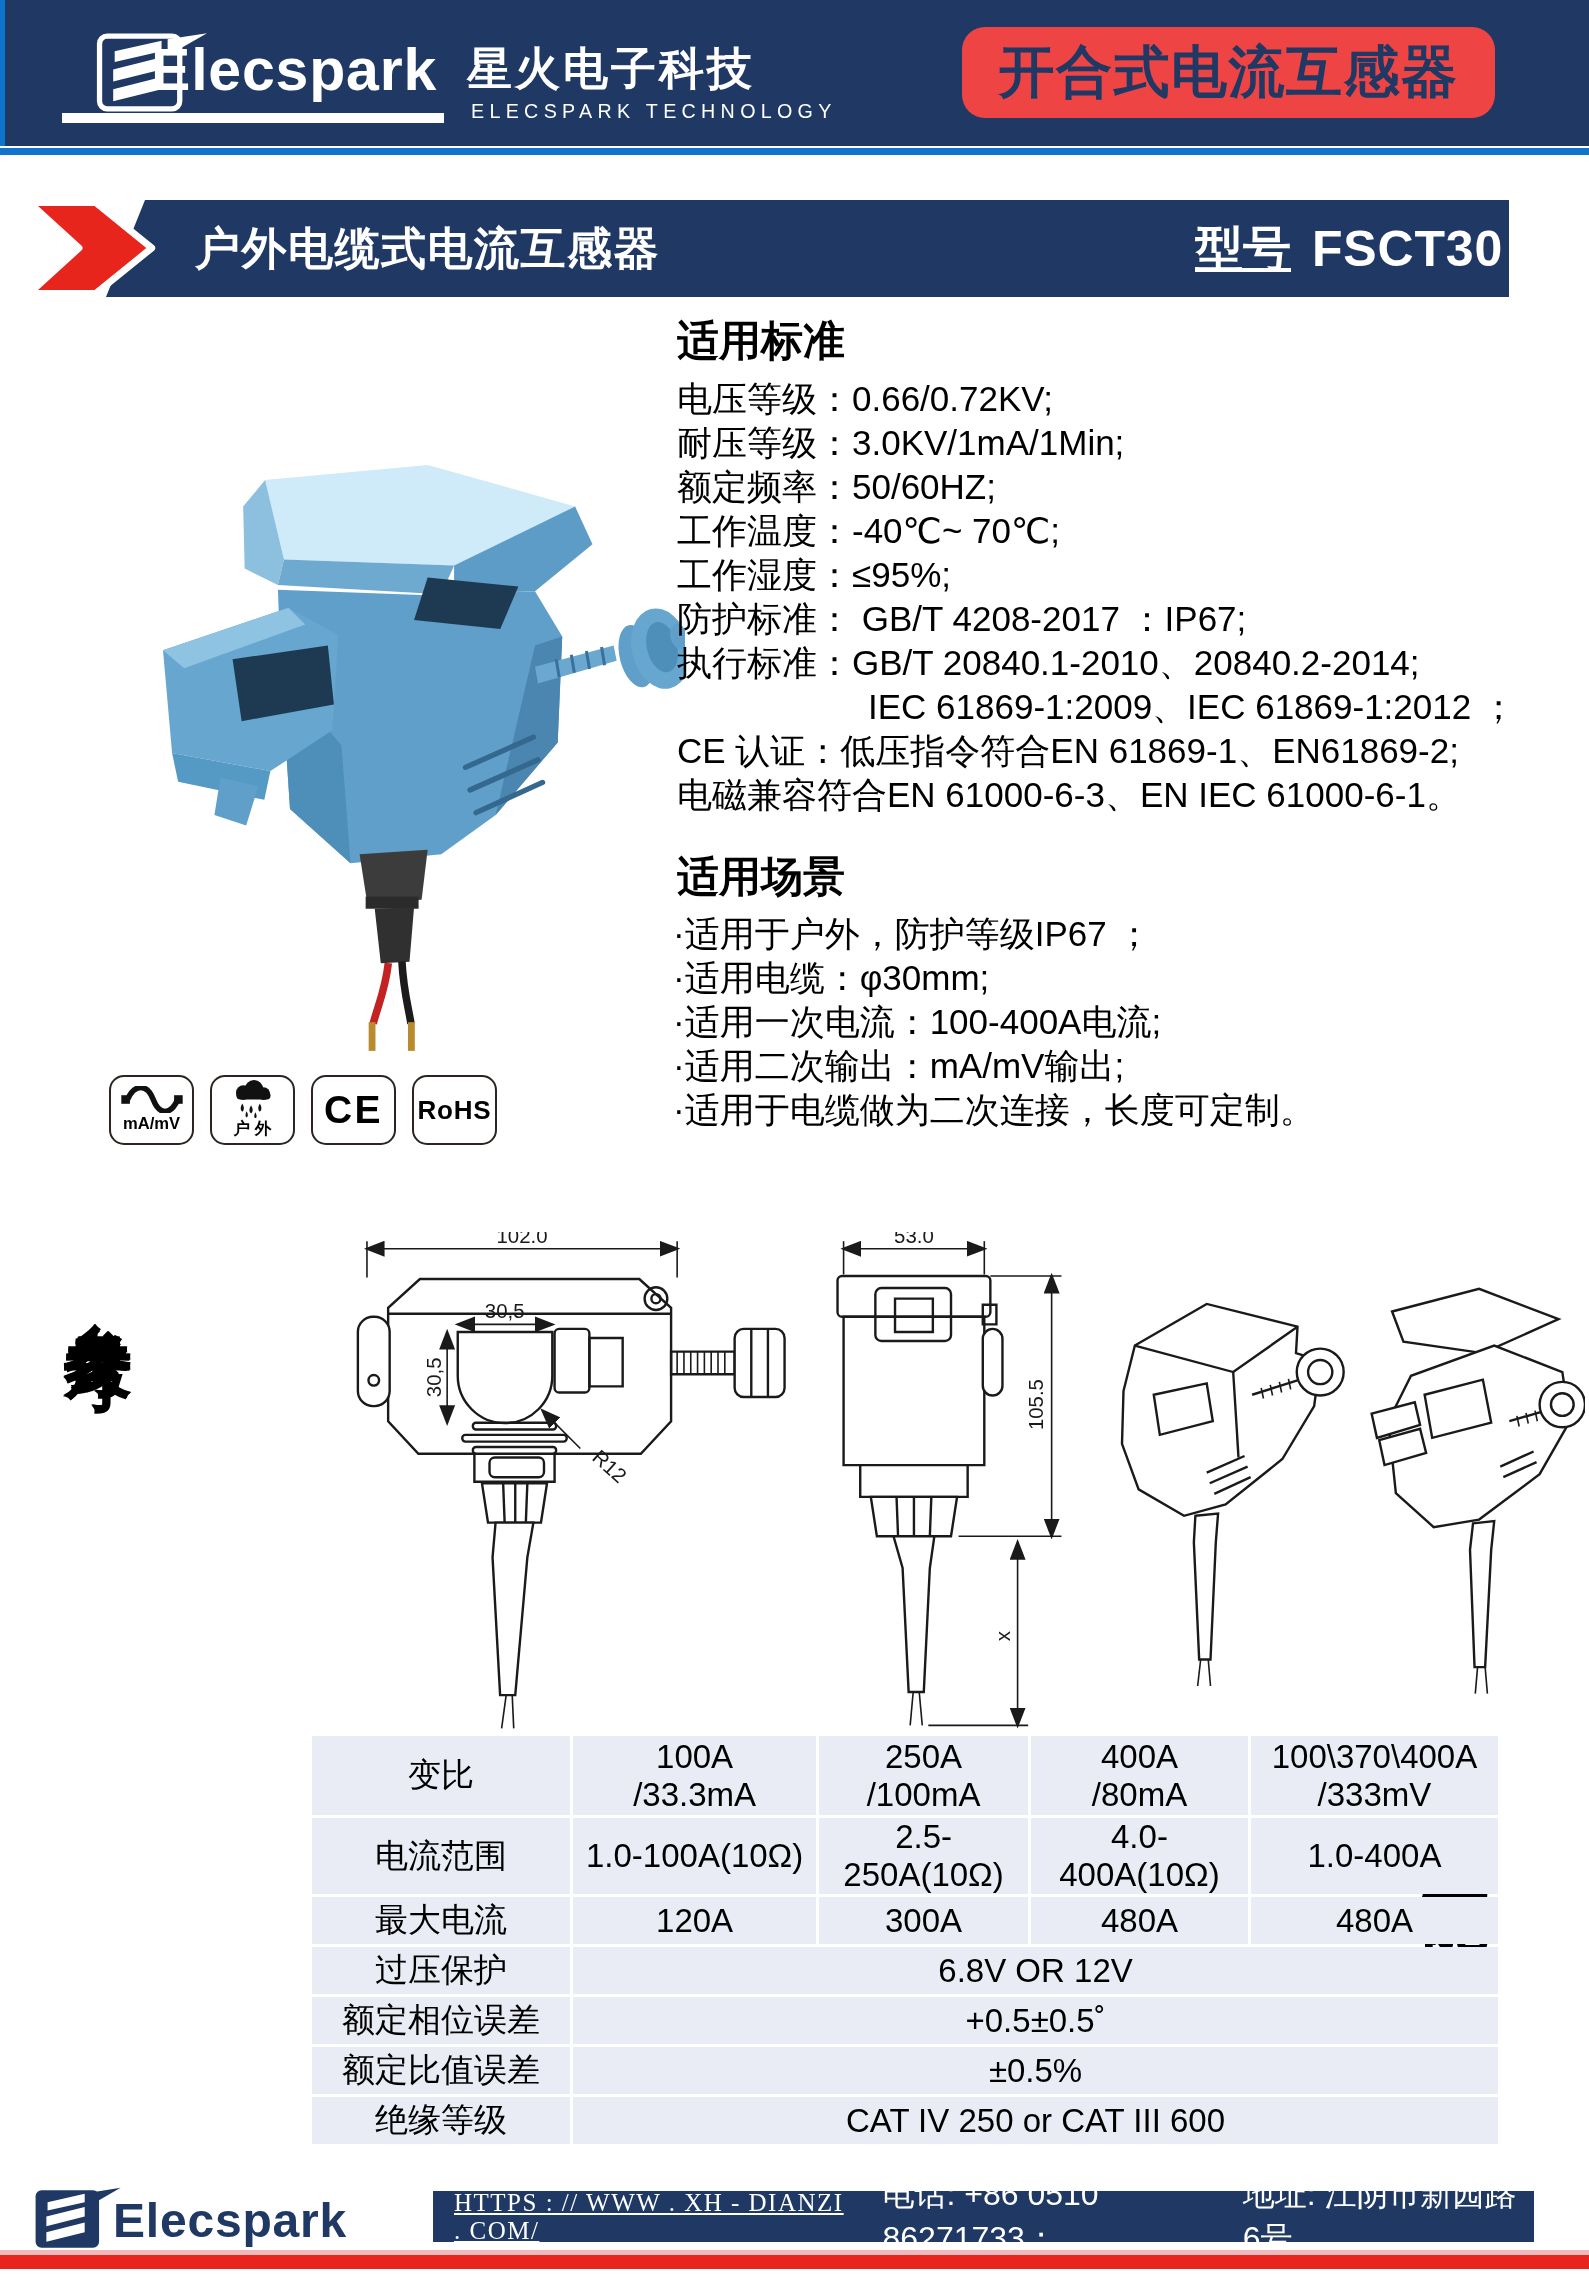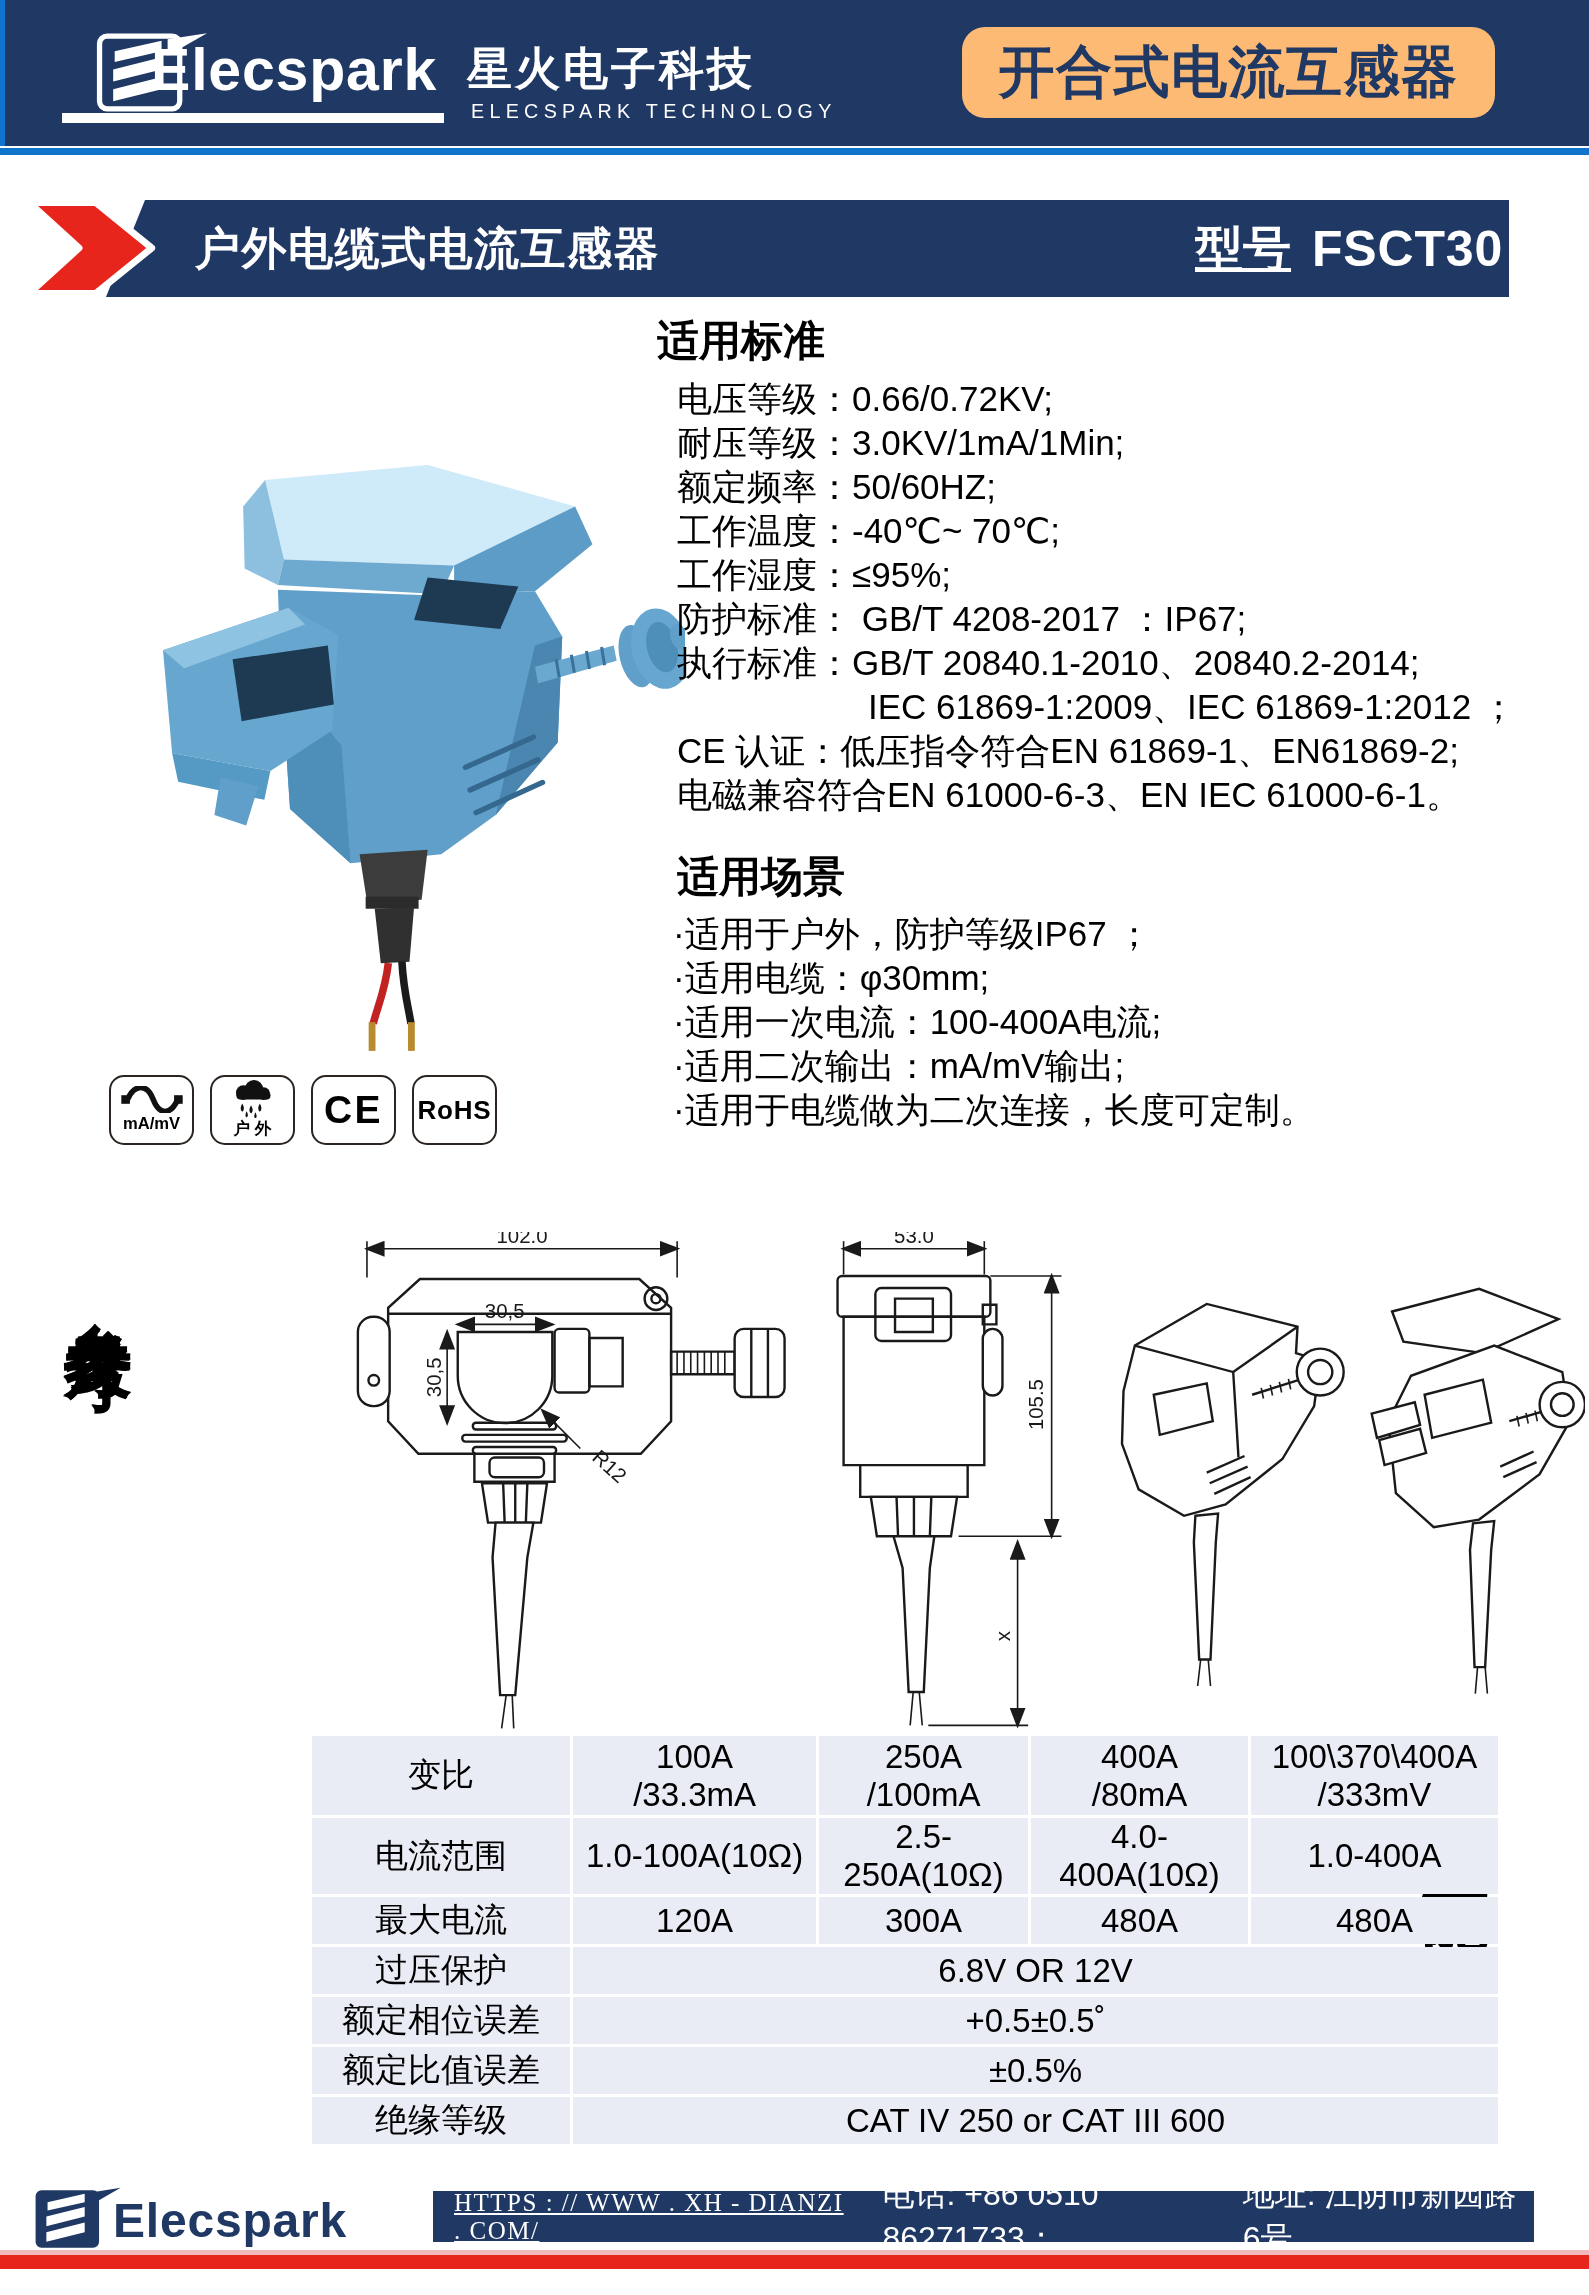--- a/index.html
+++ b/index.html
@@ -8,37 +8,37 @@
 
   
   .hdr{position:absolute;left:0;top:0;width:1590px;height:146px;background:#1f3864;}
   .hdr-left-strip{position:absolute;left:0;top:0;width:5.3px;height:146px;background:#0e74cc;}
   .hdr-blue-line{position:absolute;left:0;top:148px;width:1590px;height:6.8px;background:#0e74cc;}
   .logo-icon{position:absolute;left:95px;top:33px;width:115px;height:79px;}
   .brand{position:absolute;left:151px;top:36px;font-size:59px;font-weight:800;color:#fff;letter-spacing:0.8px;}
   .brand-underline{position:absolute;left:62px;top:113px;width:382px;height:9.8px;background:#fff;}
   .brand-cn{position:absolute;left:467px;top:39px;font-size:45px;font-weight:700;color:#fff;letter-spacing:3px;}
   .brand-sub{position:absolute;left:471px;top:100px;font-size:19.7px;color:#fff;letter-spacing:5.3px;}
-  .hdr-badge{position:absolute;left:962px;top:27px;width:533px;height:91px;background:#fdba74;border-radius:23px;
+  .hdr-badge{position:absolute;left:962px;top:27px;width:533px;height:91px;background:#ef4444;border-radius:23px;
              display:flex;align-items:center;justify-content:center;}
   .hdr-badge span{font-size:56px;font-weight:900;color:#1f3864;letter-spacing:1.5px;}
 
   
   .secbar{position:absolute;left:106px;top:200px;width:1403px;height:97px;background:#1f3864;
           clip-path:polygon(39px 0,100% 0,100% 100%,0 100%);
           display:flex;align-items:center;justify-content:space-between;
           padding-left:89px;padding-right:6px;box-sizing:border-box;}
   .sec-title{font-size:45px;font-weight:900;color:#fff;letter-spacing:1.5px;}
   .sec-model{display:flex;align-items:center;gap:21px;}
   .sec-model .lab{font-size:48px;font-weight:900;color:#fff;text-decoration:underline;}
   .sec-model .val{font-size:50px;font-weight:800;color:#fff;letter-spacing:0.8px;}
   .chevron{position:absolute;left:23px;top:195px;width:144px;height:106px;}
 
   
-  .std-title{position:absolute;left:657px;top:313px;font-size:42px;font-weight:800;}
+  .std-title{position:absolute;left:677px;top:313px;font-size:42px;font-weight:800;}
   .std-lines{position:absolute;left:677px;top:377px;width:900px;font-size:35px;line-height:44px;}
   .std-lines .indent{padding-left:191px;}
   .scen-title{position:absolute;left:677px;top:849px;font-size:42px;font-weight:800;}
   .scen-lines{position:absolute;left:673px;top:912px;width:900px;font-size:35px;line-height:44px;}
 
   
   .badges{position:absolute;left:109px;top:1075px;display:flex;gap:16px;}
   .badge{width:85px;height:70px;border:2.3px solid #2b2420;border-radius:15px;background:#fff;
          display:flex;flex-direction:column;align-items:center;justify-content:center;box-sizing:border-box;}
   .badge .blab{font-weight:800;font-size:16.6px;margin-top:0.8px;}

